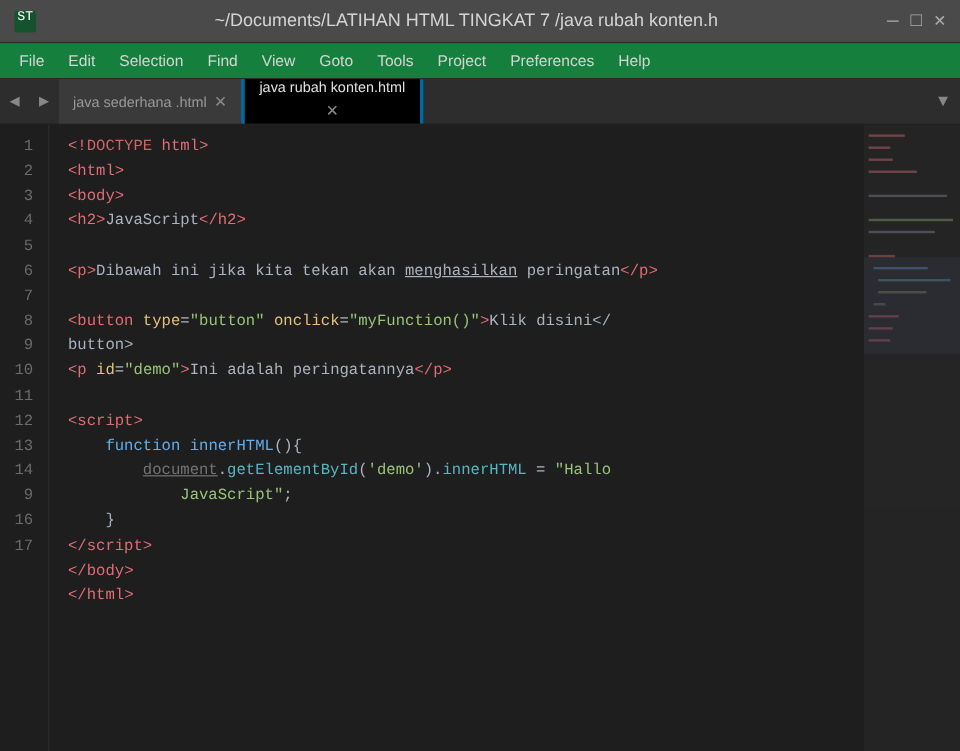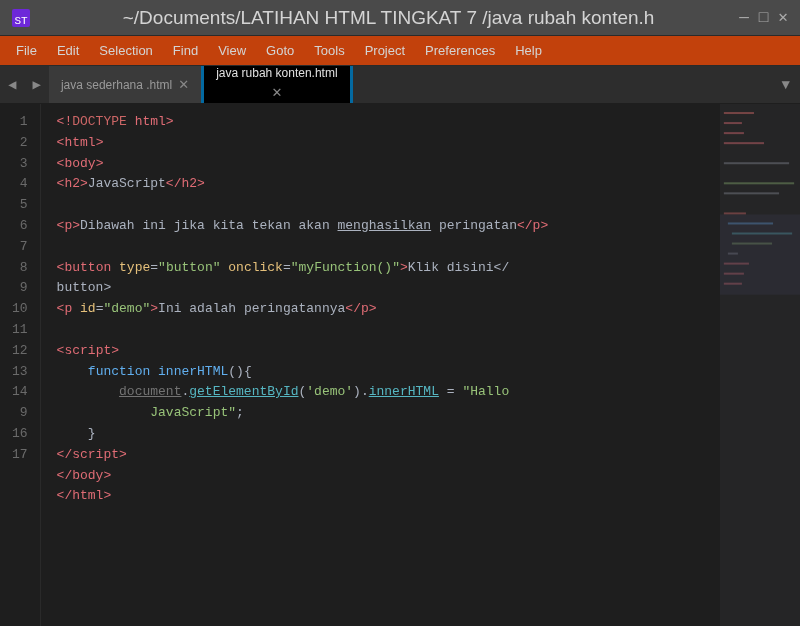--- a/index.html
+++ b/index.html
@@ -19,51 +19,51 @@
       display: flex;
       align-items: center;
       justify-content: space-between;
       padding: 6px 12px;
       height: 36px;
       border-bottom: 1px solid #2a2a2a;
     }
     #title-bar-icon {
       width: 18px;
       height: 18px;
-      background: #6d28d9;
-      display: flex;
-      align-items: flex-end;
+      background: #14532d;
+      display: flex;
+      align-items: flex-start;
       justify-content: center;
       font-size: 11px;
       color: white;
       border-radius: 2px;
       margin-right: 8px;
     }
     #title-text {
       flex: 1;
       text-align: center;
       color: #d4d4d4;
-      font-size: 19px;
+      font-size: 15px;
       font-family: sans-serif;
     }
     #window-controls {
       display: flex;
       gap: 10px;
       align-items: center;
     }
     .win-btn {
       color: #aaa;
       font-size: 16px;
       cursor: pointer;
       line-height: 1;
     }
 
     
     #menu-bar {
-      background: #c2410c;
+      background: #15803d;
       display: flex;
       align-items: center;
       padding: 4px 8px;
       height: 30px;
       border-bottom: 1px solid #2a2a2a;
       gap: 4px;
     }
     .menu-item {
       color: #d4d4d4;
       font-family: sans-serif;
@@ -166,21 +166,21 @@
     .c-tag { color: #e06c75; }           
     .c-tagname { color: #e06c75; }       
     .c-doctype { color: #cc6666; }
     .c-attr { color: #e5c07b; }          
     .c-string { color: #98c379; }        
     .c-text { color: #abb2bf; }
     .c-fn { color: #61afef; }            
     .c-funcname { color: #61afef; }
     .c-var { color: #737373; }
     .c-punct { color: #abb2bf; }
-    .c-method { color: #56b6c2; text-decoration: underline; }
+    .c-method { color: #56b6c2; }
     .c-underline { text-decoration: underline; }
 
     
     #minimap {
       width: 80px;
       background: #252526;
       position: relative;
       overflow: hidden;
       flex-shrink: 0;
     }

